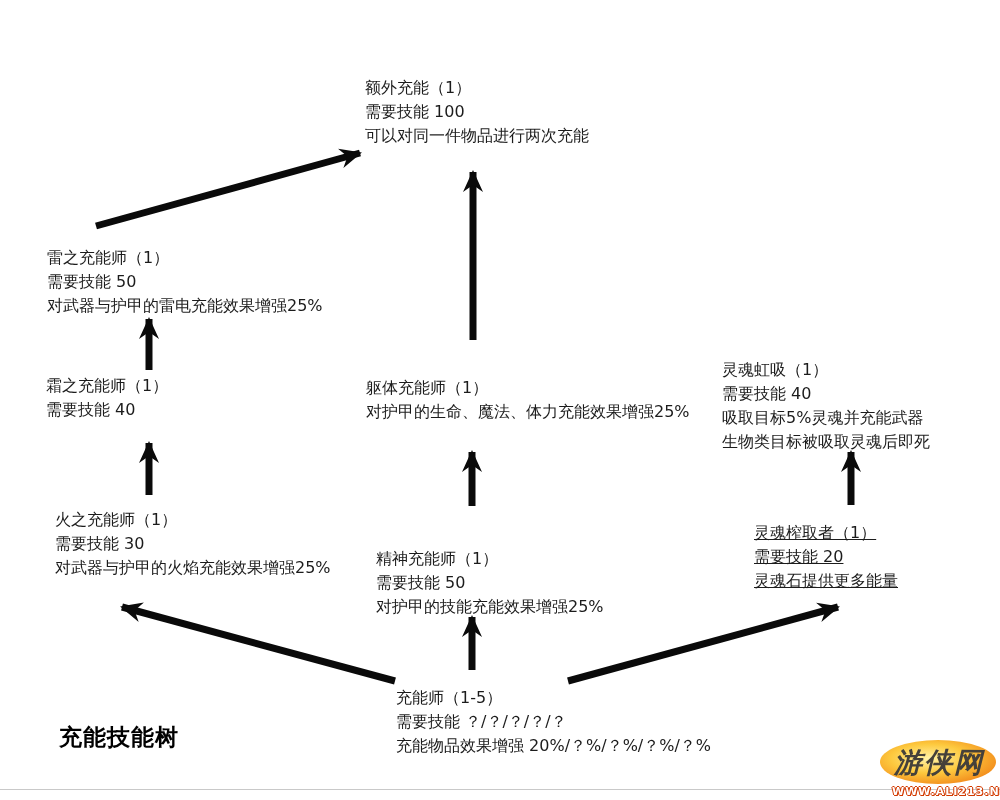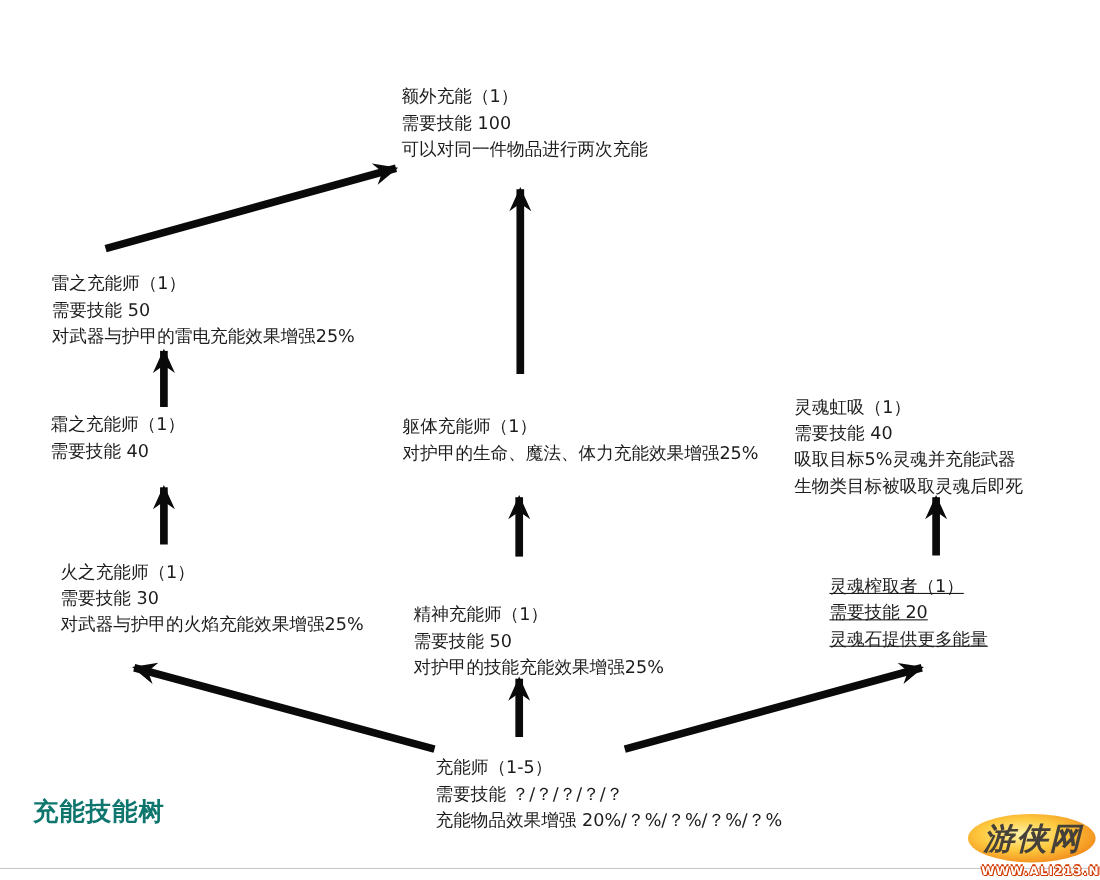--- a/index.html
+++ b/index.html
@@ -150,21 +150,21 @@
     <div>需要技能 20</div>
     <div>灵魂石提供更多能量</div>
   </div>
 
   <div class="node" style="left:396px; top:686px;">
     <div>充能师（1-5）</div>
     <div>需要技能 ？/？/？/？/？</div>
     <div>充能物品效果增强 20%/？%/？%/？%/？%</div>
   </div>
 
-  <div class="tree-title" style="color: #0f766e;">充能技能树</div>
+  <div class="tree-title" style="color: #000000; margin-left: 29px;">充能技能树</div>
 
   <div class="bottom-rule"></div>
 
   <div class="watermark">
     <div class="wm-ellipse"></div>
     <div class="wm-text">游侠网</div>
     <div class="wm-url">WWW.ALI213.NET</div>
   </div>
 
 </div>

